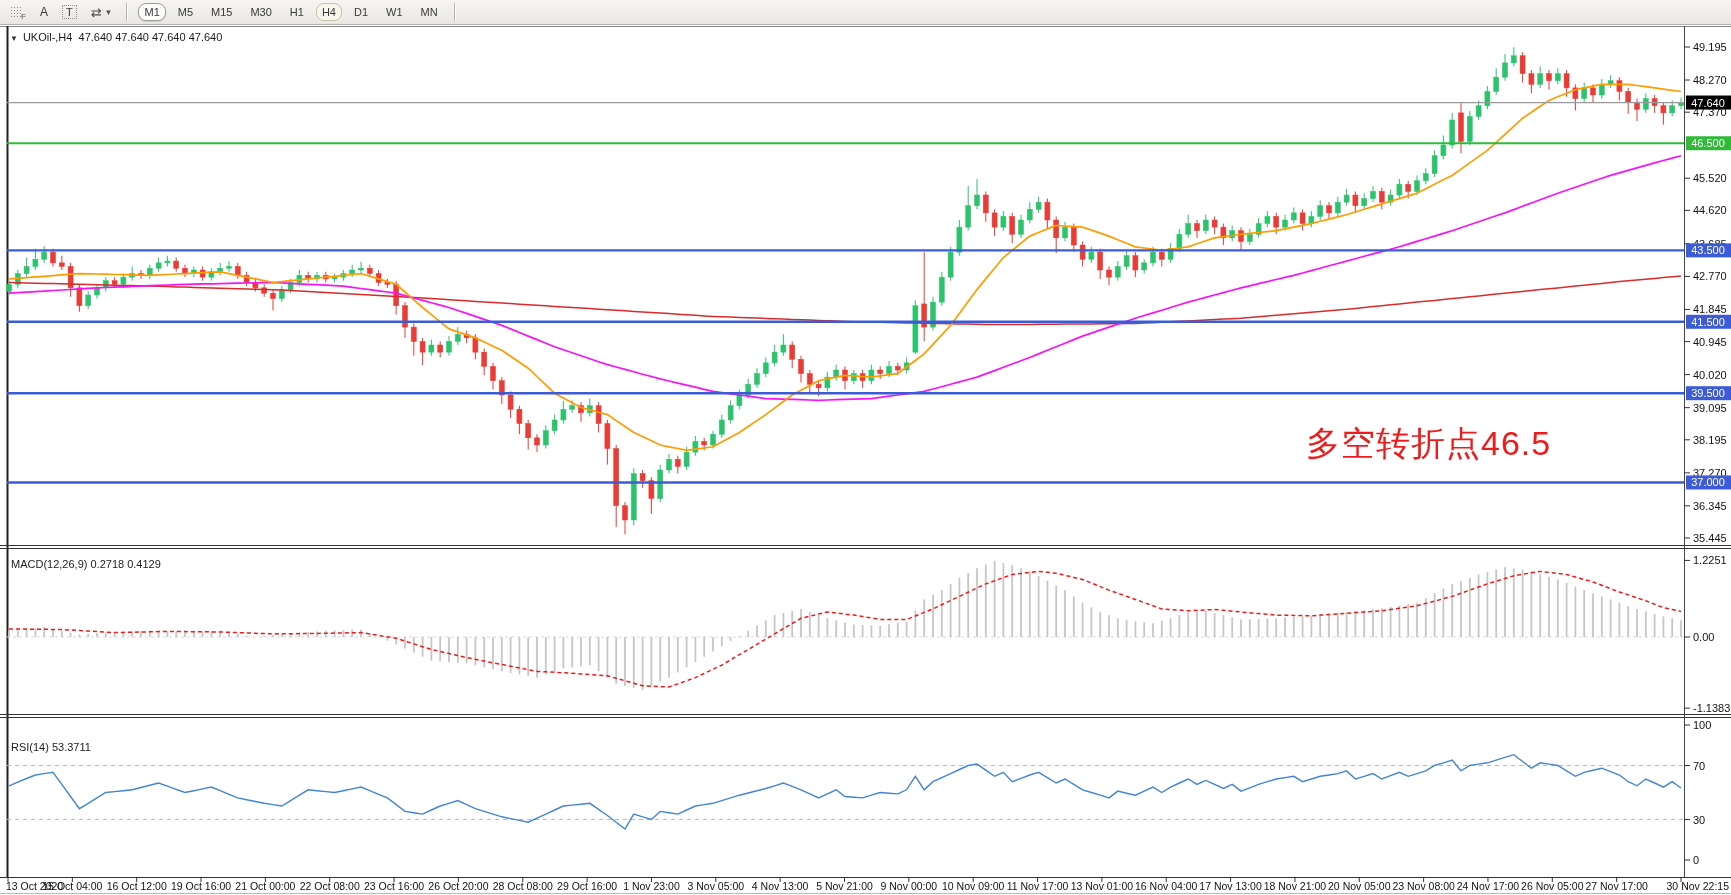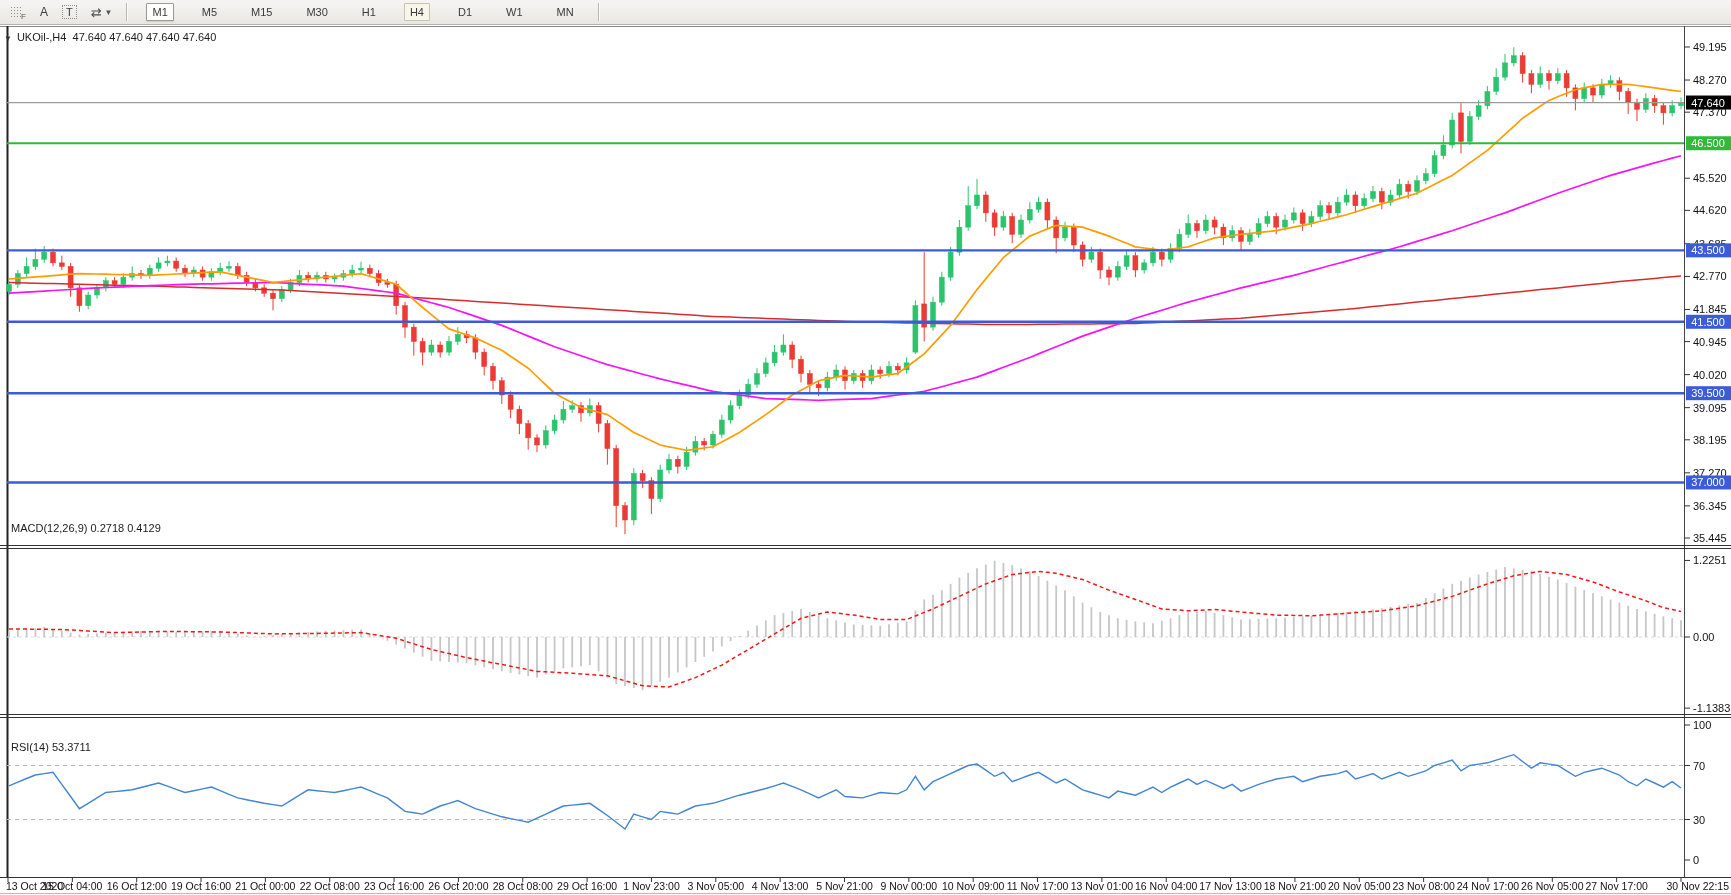--- a/index.html
+++ b/index.html
@@ -5,26 +5,26 @@
   html,body{margin:0;padding:0}
   body{width:1731px;height:895px;background:#fff;font-family:"Liberation Sans",sans-serif;position:relative;overflow:hidden}
   .toolbar{position:absolute;top:0;left:0;width:1731px;height:25px;background:linear-gradient(#f6f5f3,#e9e7e3);border-bottom:1px solid #b5b2ad;display:flex;align-items:center;box-sizing:border-box;padding-left:3px;z-index:5}
   .tool-btn{display:flex;align-items:flex-end;background:transparent;border:1px solid transparent;height:20px;padding:1px 4px;margin:0 2px;font-family:"Liberation Sans",sans-serif;font-size:12px;color:#3a3a3a;cursor:default;align-items:center}
   .dotgrid{display:inline-block;width:13px;height:12px;background-image:radial-gradient(#8c8c8c 0.8px,transparent 0.9px);background-size:3px 3px}
   .f-sub{font-size:8px;color:#555;margin-left:-2px;margin-top:8px}
   .tbox-inner{border:1px dotted #909090;padding:0 3px;font-size:11px;color:#3a3a3a}
   .arrows-glyph{font-size:13px;color:#4a4a4a}
   .caret{font-size:8px;color:#555;margin-left:3px}
   .separator{width:1px;height:18px;background:#b8b5b0;border-right:1px solid #fcfcfc;margin:0 7px}
-  .tf-btn{font-family:"Liberation Sans",sans-serif;font-size:11px;color:#3a3a3a;background:transparent;border:1px solid transparent;padding:2px 5px;margin:0 11px;border-radius:1px;cursor:default}
+  .tf-btn{font-family:"Liberation Sans",sans-serif;font-size:11px;color:#3a3a3a;background:transparent;border:1px solid transparent;padding:2px 5px;margin:0 3px;border-radius:8px;cursor:default}
   .tf-raised{background:#fdfdfc;border-color:#9e9b95;box-shadow:0 1px 1px rgba(0,0,0,0.12)}
   .tf-active{background:#f8f5ea;border-color:#c9c3ab}
   .chart-area{position:absolute;top:0;left:0;width:1731px;height:895px}
   #chart-svg{position:absolute;top:0;left:0}
-  .chart-title{position:absolute;top:31px;left:4px;font-size:11px;color:#1b1b1b;white-space:pre;z-index:3}
+  .chart-title{position:absolute;top:31px;left:10px;font-size:11px;color:#1b1b1b;white-space:pre;z-index:3}
   .sym-dd{font-size:8px;color:#333;margin-right:5px}
   .ind-label{position:absolute;left:11px;font-size:11px;color:#1b1b1b;white-space:pre;z-index:3}
   .annotation{position:absolute;left:1306px;top:421px;font-size:34px;color:#ed1c1c;z-index:3;white-space:pre;letter-spacing:1px}
 </style>
 </head>
 <body>
 
 <div class="chart-area">
   <svg id="chart-svg" width="1731" height="895">
       <line x1="0" y1="26.5" x2="1731" y2="26.5" stroke="#8a8a8a" stroke-width="1"></line>
@@ -728,22 +728,23 @@
       <line x1="1487.9615384615383" y1="877" x2="1487.9615384615383" y2="882" stroke="#333" stroke-width="1"></line>
       <text x="1487.9615384615383" y="890" font-size="10.5" text-anchor="middle" fill="#111" font-family="&quot;Liberation Sans&quot;,sans-serif">24 Nov 17:00</text>
       <line x1="1552.3076923076922" y1="877" x2="1552.3076923076922" y2="882" stroke="#333" stroke-width="1"></line>
       <text x="1552.3076923076922" y="890" font-size="10.5" text-anchor="middle" fill="#111" font-family="&quot;Liberation Sans&quot;,sans-serif">26 Nov 05:00</text>
       <line x1="1616.653846153846" y1="877" x2="1616.653846153846" y2="882" stroke="#333" stroke-width="1"></line>
       <text x="1616.653846153846" y="890" font-size="10.5" text-anchor="middle" fill="#111" font-family="&quot;Liberation Sans&quot;,sans-serif">27 Nov 17:00</text>
       <line x1="1680.9999999999998" y1="877" x2="1680.9999999999998" y2="882" stroke="#333" stroke-width="1"></line>
       <text x="1729" y="890" font-size="10.5" text-anchor="end" fill="#111" font-family="&quot;Liberation Sans&quot;,sans-serif">30 Nov 22:15</text>
     </svg>
   <div class="chart-title"><span class="sym-dd">▼</span><span>UKOil-,H4  47.640 47.640 47.640 47.640</span></div>
-  <div class="ind-label" style="top:522px">MACD(12,26,9) 0.2718 0.4129</div>
+  <div class="ind-label" style="top:558px">MACD(12,26,9) 0.2718 0.4129</div>
   <div class="ind-label" style="top:741px">RSI(14) 53.3711</div>
+  <div class="annotation">多空转折点46.5</div>
 </div>
 
 <div class="toolbar">
   <button class="tool-btn">
       <span class="dotgrid"></span>
       <span class="f-sub">F</span>
     </button>
   <button class="tool-btn">
       <span>A</span>
     </button>

